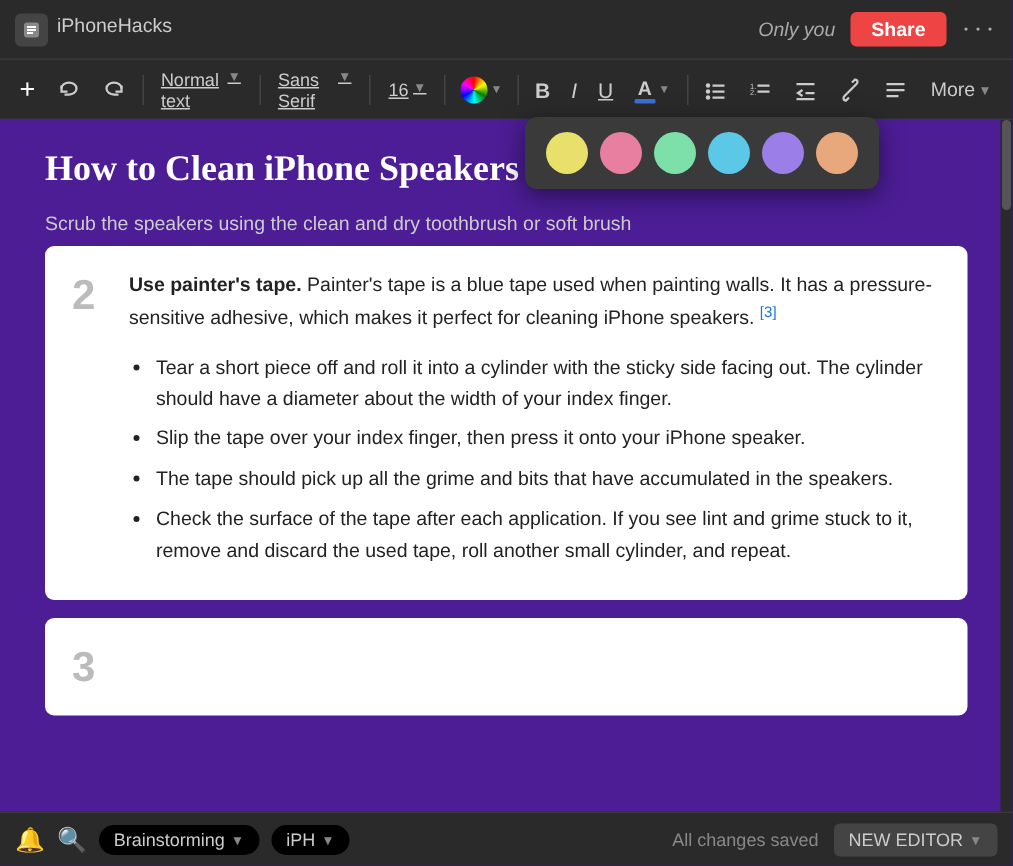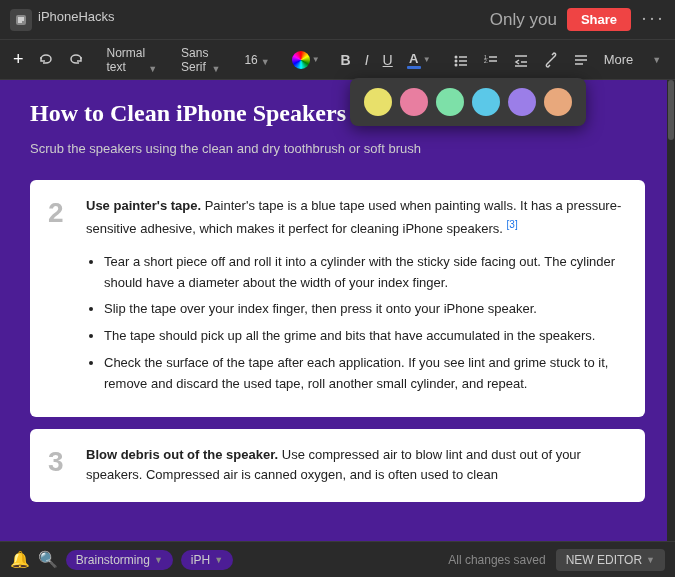--- a/index.html
+++ b/index.html
@@ -41,21 +41,22 @@
     }
     .top-bar-right {
       margin-left: auto;
       display: flex;
       align-items: center;
       gap: 10px;
     }
     .only-you {
       color: #aaa;
       font-family: sans-serif;
-      font-size: 17px;
+      font-size: 13px;
+      font-style: italic;
     }
     .share-btn {
       background: #ef4444;
       color: #fff;
       border: none;
       border-radius: 4px;
       padding: 4px 14px;
       font-size: 13px;
       font-family: sans-serif;
       cursor: pointer;
@@ -90,44 +91,45 @@
       border-radius: 3px;
       display: flex; align-items: center; gap: 2px;
     }
     .tb-sep {
       width: 1px;
       height: 20px;
       background: #444;
       margin: 0 2px;
     }
     .tb-dropdown {
-      display: flex; align-items: flex-end; gap: 3px;
+      display: flex; align-items: flex-start; gap: 3px;
       padding: 3px 6px;
       border-radius: 4px;
       cursor: pointer;
       color: #ccc;
       font-family: sans-serif;
       font-size: 12px;
+      text-decoration: underline;
     }
     .chevron {
       font-size: 9px;
       color: #888;
     }
     .tb-bold { font-weight: bold; font-size: 14px; }
     .tb-italic { font-style: italic; font-size: 14px; }
     .tb-underline { text-decoration: underline; font-size: 14px; }
     .tb-highlight-btn {
       display: flex; align-items: center; gap: 2px;
       padding: 3px 5px;
       border-radius: 4px;
       cursor: pointer;
     }
     .more-menu-btn {
       margin-left: auto;
-      display: flex; align-items: center; gap: 19px;
+      display: flex; align-items: center; gap: 2px;
       color: #ccc;
       font-family: sans-serif;
       font-size: 13px;
       cursor: pointer;
       padding: 3px 6px;
       border-radius: 3px;
     }
 
     
     .color-popup {
@@ -162,21 +164,21 @@
       color: #fff;
       font-size: 24px;
       font-weight: bold;
       margin-bottom: 12px;
       font-family: 'Georgia', serif;
     }
     .doc-subtitle {
       color: #ccc;
       font-size: 13px;
       line-height: 1.6;
-      margin-bottom: 20px;
+      margin-bottom: 4px;
       font-family: sans-serif;
     }
 
     
     .step-card {
       background: #fff;
       border-radius: 6px;
       padding: 16px 18px;
       margin-bottom: 12px;
       display: flex;
@@ -229,21 +231,21 @@
       padding: 0 10px;
       gap: 8px;
       border-top: 1px solid #3a3a3a;
     }
     .bottom-icon {
       color: #888;
       font-size: 16px;
       cursor: pointer;
     }
     .tag-btn {
-      background: #4c1d95;
+      background: #000000;
       border-radius: 12px;
       padding: 3px 10px;
       color: #ccc;
       font-family: sans-serif;
       font-size: 12px;
       display: flex; align-items: center; gap: 4px;
       cursor: pointer;
     }
     .bottom-right {
       margin-left: auto;
@@ -414,24 +416,20 @@
         <li>Tear a short piece off and roll it into a cylinder with the sticky side facing out. The cylinder should have a diameter about the width of your index finger.</li>
         <li>Slip the tape over your index finger, then press it onto your iPhone speaker.</li>
         <li>The tape should pick up all the grime and bits that have accumulated in the speakers.</li>
         <li>Check the surface of the tape after each application. If you see lint and grime stuck to it, remove and discard the used tape, roll another small cylinder, and repeat.</li>
       </ul>
     </div>
   </div>
 
   <div class="step-card">
     <div class="step-number">3</div>
-    <div class="step-content">
-      <span class="step-title">Blow debris out of the speaker. </span>
-      <span class="step-body">Use compressed air to blow lint and dust out of your speakers. Compressed air is canned oxygen, and is often used to clean</span>
-    </div>
   </div>
 </div>
 
 <div class="bottom-bar">
   <span class="bottom-icon">🔔</span>
   <span class="bottom-icon">🔍</span>
   <div class="tag-btn">
     <span>Brainstorming</span>
     <span class="chevron">▼</span>
   </div>

